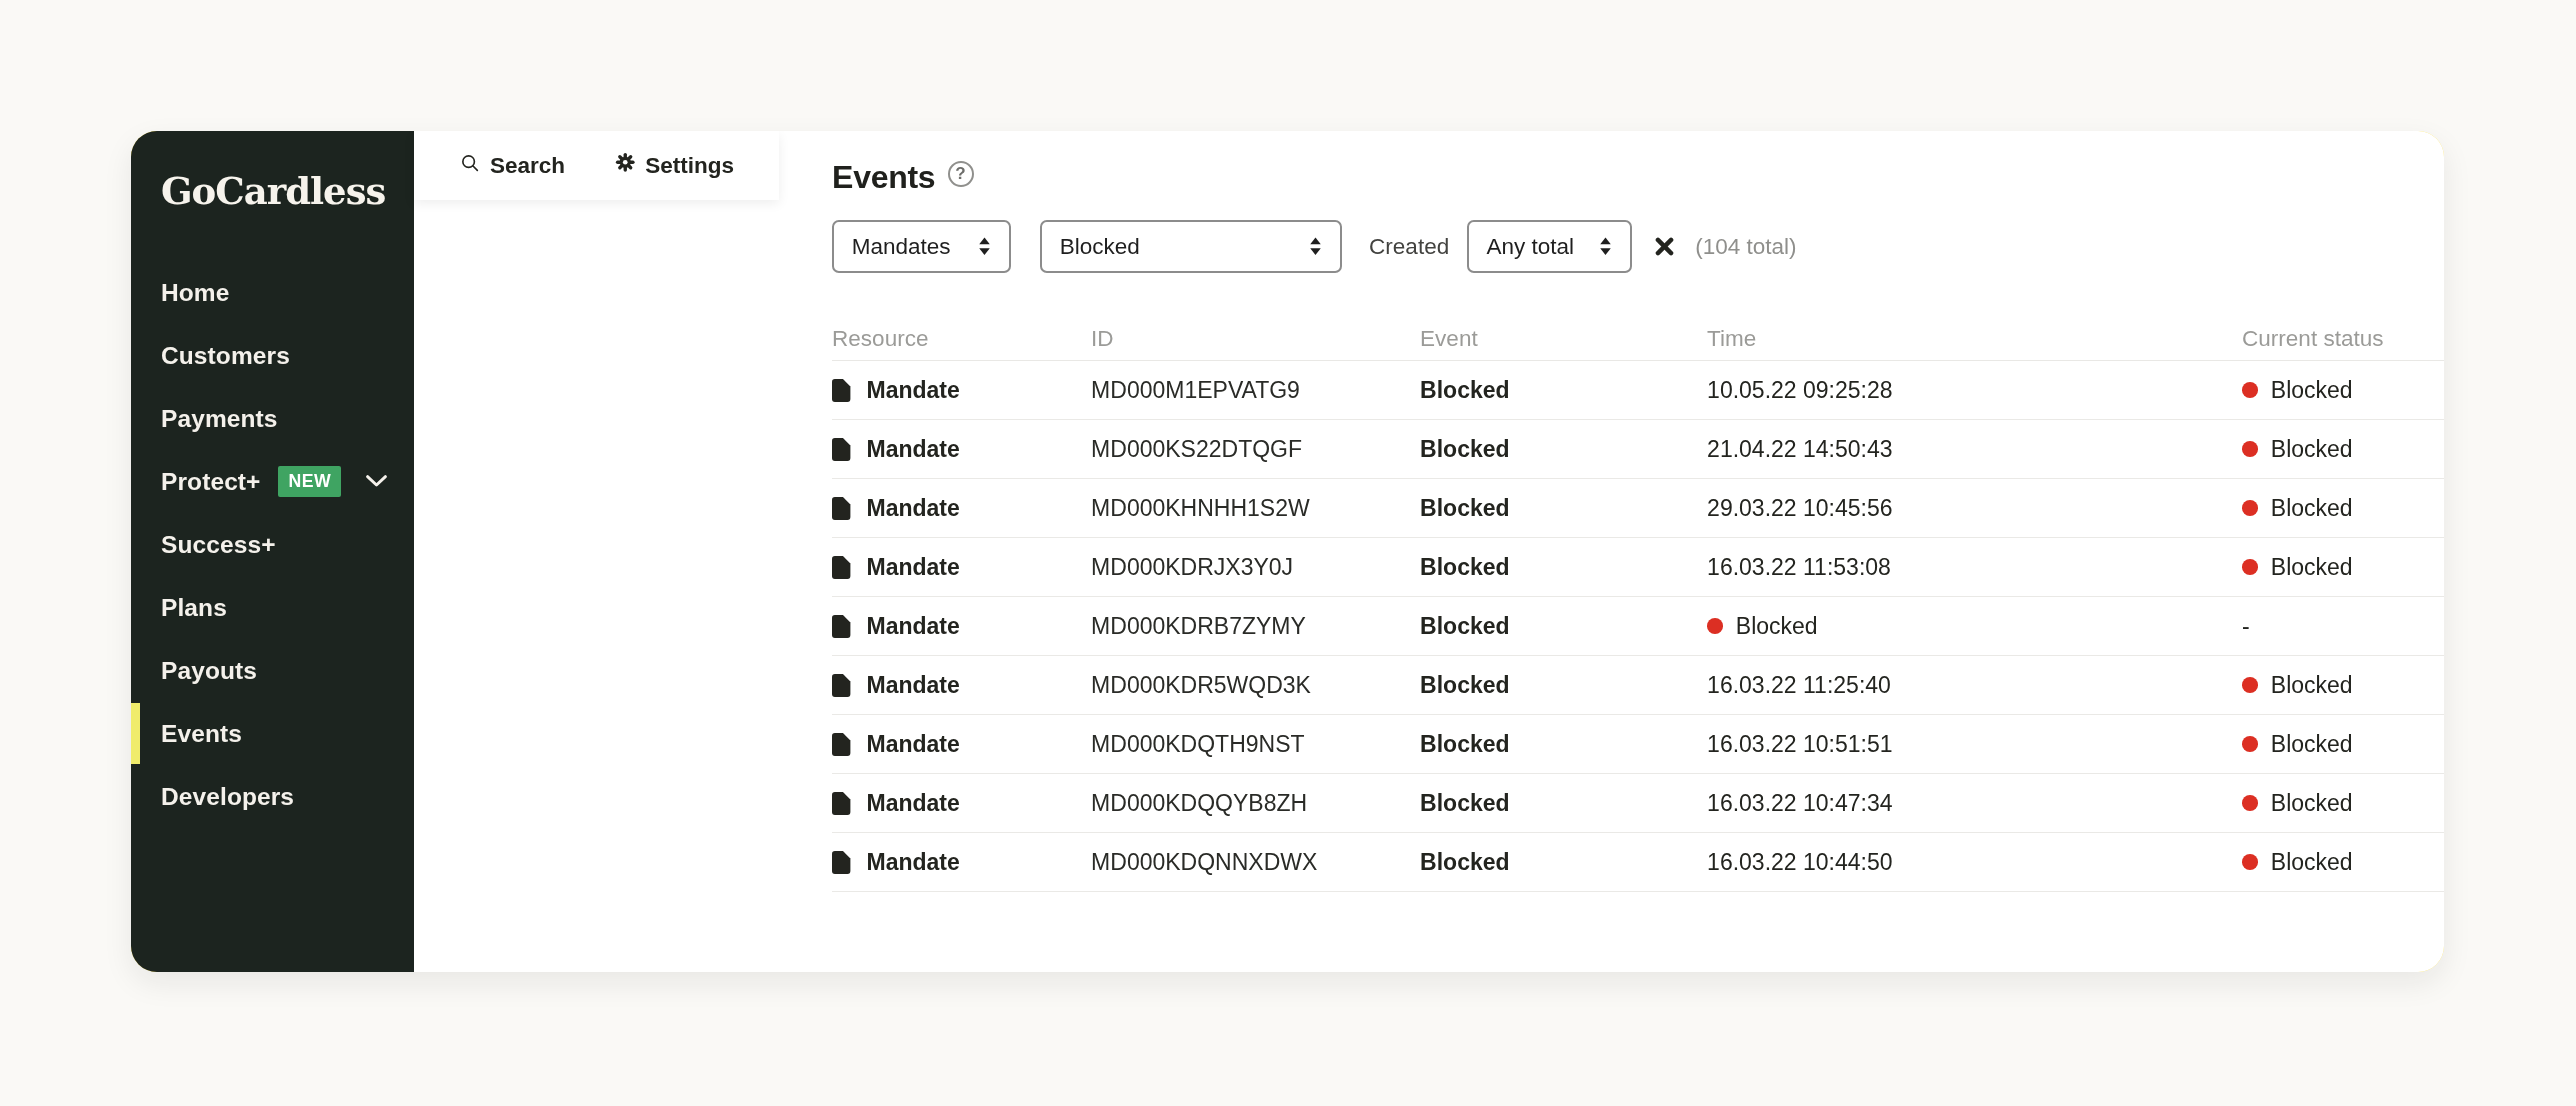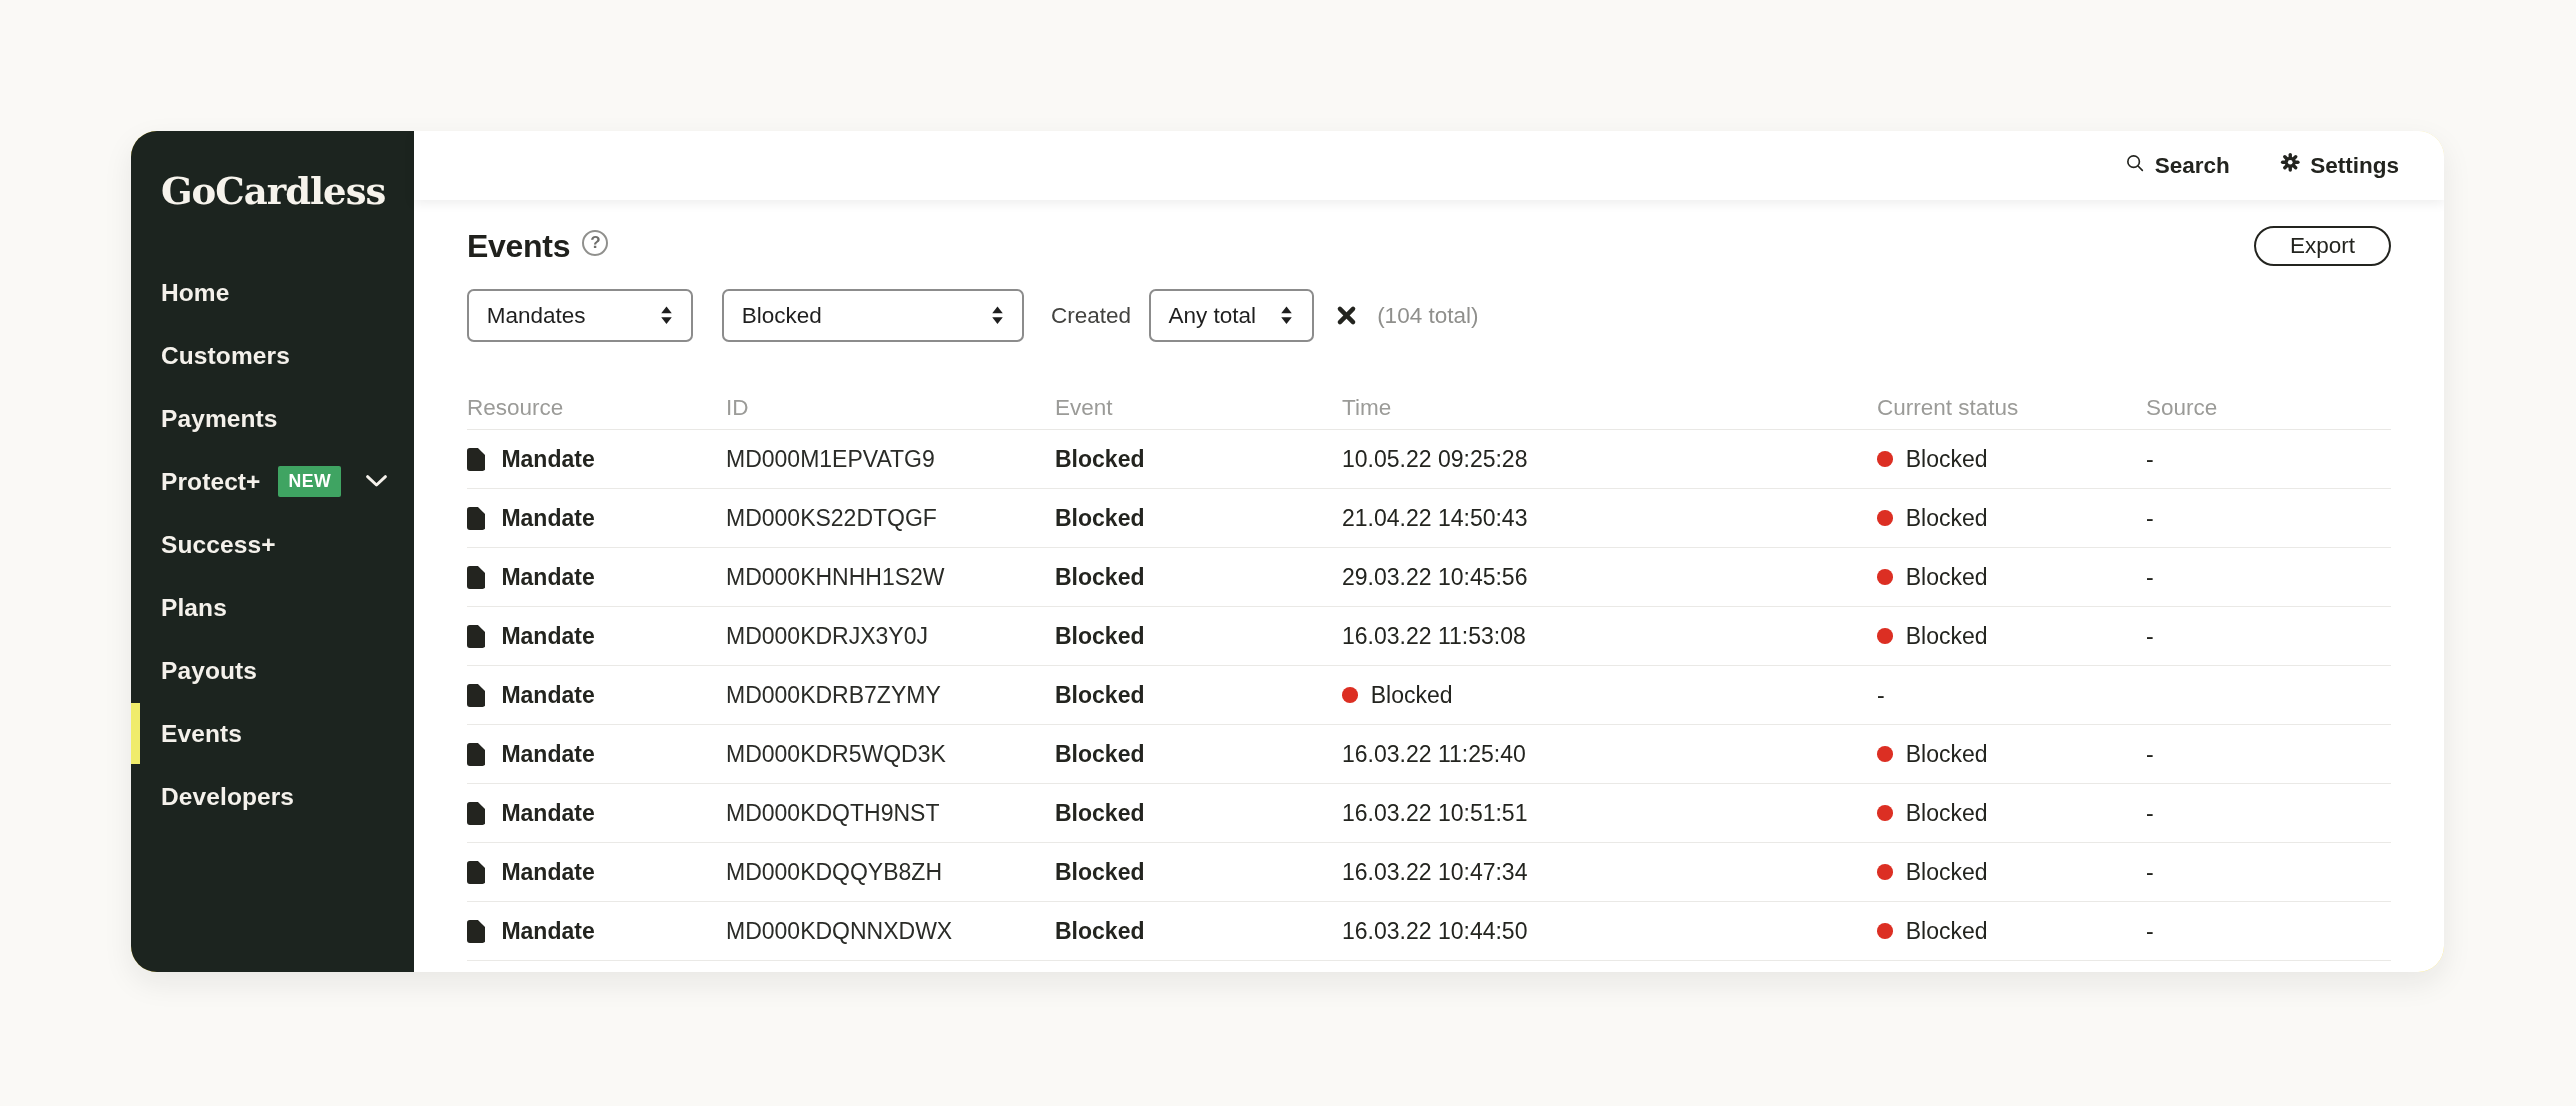--- a/index.html
+++ b/index.html
@@ -54,21 +54,21 @@
   .new-badge {
     margin-left:17.7px;
     background:#3FA462; color:#FFFFFF;
     font-size:17.7px; font-weight:700;
     padding:4.8px 10.2px 5.4px;
     border-radius:2px;
     letter-spacing:0.5px;
   }
   .chev { margin-left:auto; display:flex; }
   
-  .main { flex:1; min-width:0; display:flex; flex-direction:column; background:#fff; }
+  .main { flex:1; min-width:0; display:flex; flex-direction:row; background:#fff; }
   .topbar {
     flex:none; height:69px;
     background:#fff;
     display:flex; align-items:center; justify-content:flex-end;
     gap:49px; padding:0 45px;
     box-shadow:0 4.1px 11px rgba(0,0,0,.07);
     position:relative; z-index:2;
   }
   .top-item { display:flex; align-items:center; gap:8.9px; font-size:22.5px; font-weight:700; color:#23241F; cursor:pointer; }
   .content { flex:1; padding:26px 53px 0; }
@@ -94,21 +94,21 @@
   .select {
     height:53px;
     border:2px solid #8C8C8C; border-radius:6.8px;
     background:#fff;
     display:flex; align-items:center;
     padding:0 16.3px 0 17.7px;
     font-size:22.5px; color:#1F1F1F;
     cursor:pointer;
   }
   .select .arrows { margin-left:auto; padding-left:13.6px; display:flex; }
-  .select.sel-resource { width:226px; margin-right:29px; }
+  .select.sel-resource { width:179px; margin-right:29px; }
   .select.sel-event { width:302px; }
   .created-label { margin:0 17.7px 0 27px; font-size:22.5px; color:#434340; }
   .select.sel-time { width:165px; }
   .clear-x { margin-left:22px; display:flex; cursor:pointer; }
   .total-label { margin-left:20.4px; font-size:22.5px; color:#8F8F8C; }
   
   .table { margin-top:44px; }
   .thead, .trow {
     display:grid;
     grid-template-columns:259px 329px 287px 535px 269px 1fr;

